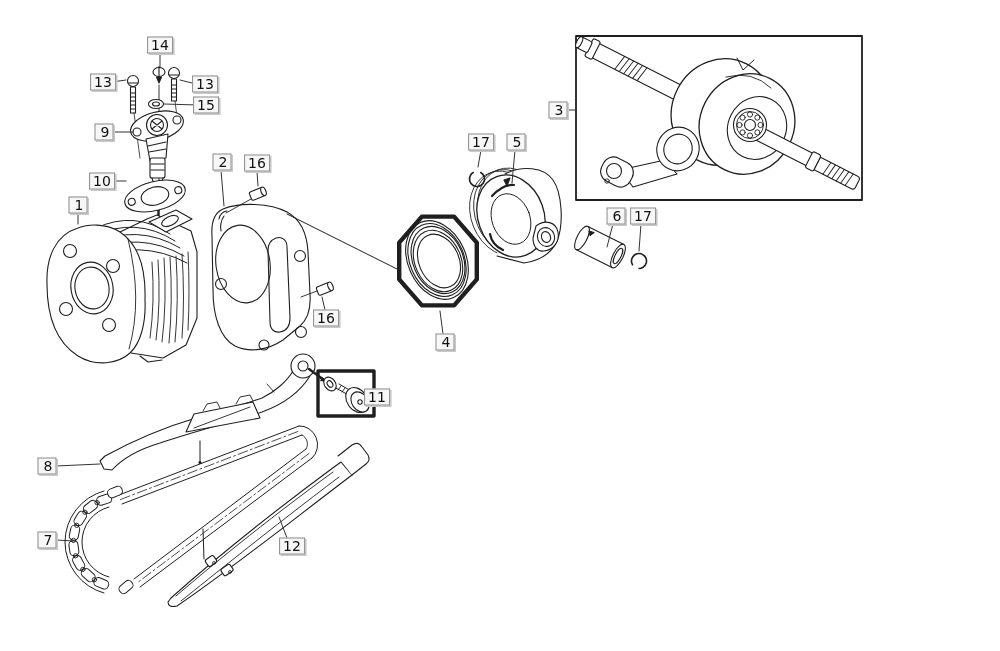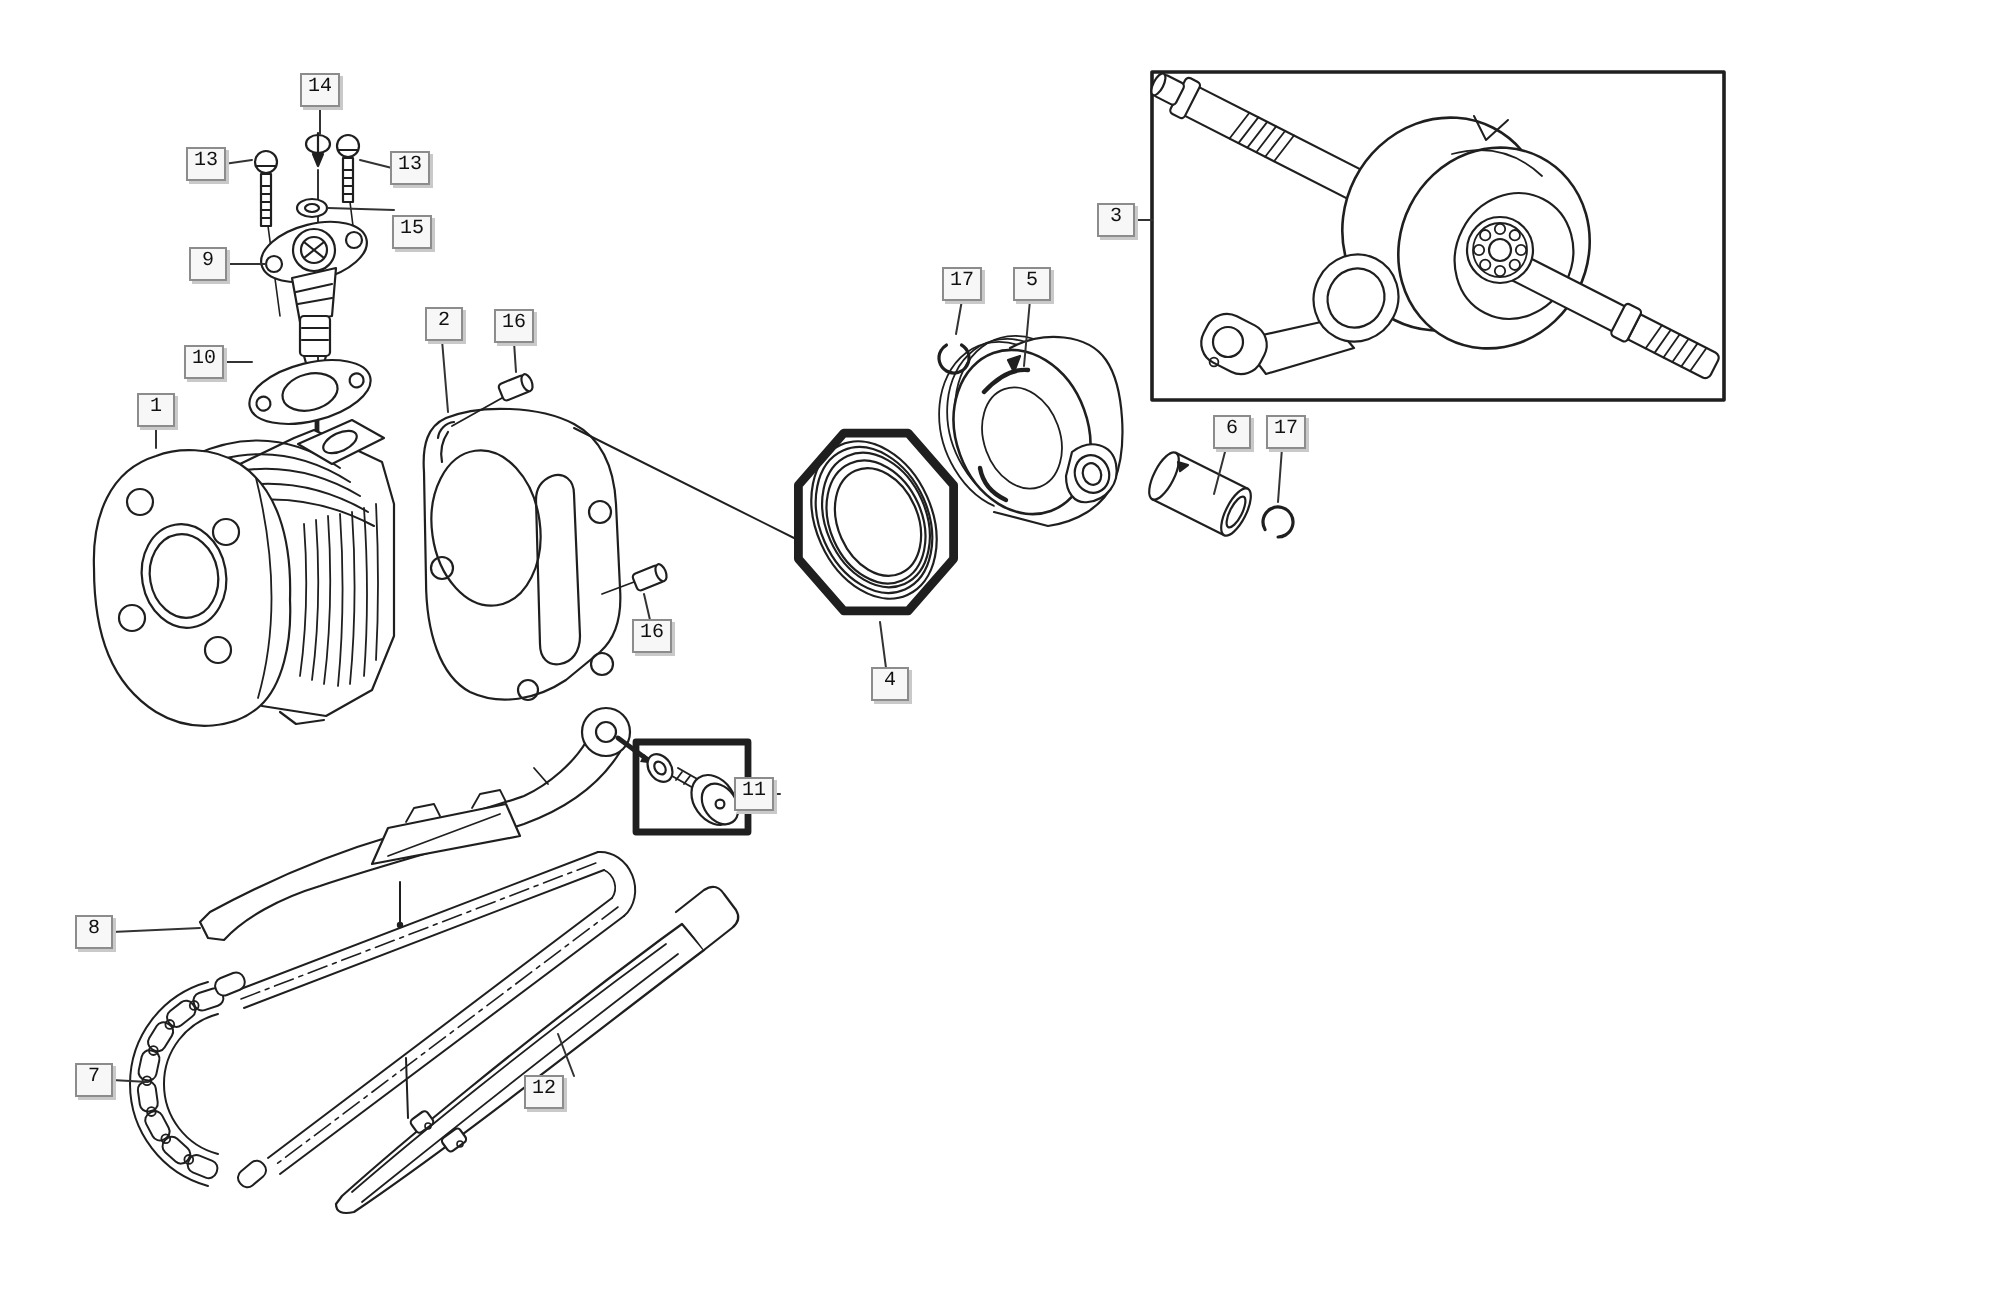--- a/index.html
+++ b/index.html
@@ -9,22 +9,22 @@
   html,body{margin:0;padding:0;background:#e8e8e8;}
   #stage{position:relative;width:1000px;height:651px;background:var(--bg);overflow:hidden;
          font-family:"DejaVu Sans",sans-serif;}
   #stage svg{position:absolute;left:0;top:0;}
   .callout{
     position:absolute;transform:translate(-50%,-50%);
     background:var(--label-bg);
     border:1px solid var(--label-border);
     box-shadow:1.5px 1.5px 0 var(--label-shadow);
     color:var(--label-text);
-    font-size:10px;line-height:14px;height:15px;min-width:11px;
-    padding:0 3px;text-align:center;user-select:none;font-family:Liberation Mono, monospace;
+    font-size:14px;line-height:14px;height:15px;min-width:11px;
+    padding:0 3px;text-align:right;user-select:none;
   }
 </style>
 </head>
 <body>
 
 <div id="stage">
 <svg width="1000" height="651" viewBox="0 0 1000 651" fill="none" stroke="#1f1f1f" stroke-width="1.1" stroke-linecap="round" stroke-linejoin="round">
 
   <g>
     <circle cx="133" cy="81" r="5.5" fill="#fff"></circle>
@@ -291,23 +291,23 @@
       <div class="callout" style="left: 222px; top: 162px;">2</div>
       <div class="callout" style="left: 558px; top: 110px;">3</div>
       <div class="callout" style="left: 445px; top: 342px;">4</div>
       <div class="callout" style="left: 516px; top: 142px;">5</div>
       <div class="callout" style="left: 616px; top: 216px;">6</div>
       <div class="callout" style="left: 47px; top: 540px;">7</div>
       <div class="callout" style="left: 47px; top: 466px;">8</div>
       <div class="callout" style="left: 104px; top: 132px;">9</div>
       <div class="callout" style="left: 102px; top: 181px;">10</div>
       <div class="callout" style="left: 377px; top: 397px;">11</div>
-      <div class="callout" style="left: 272px; top: 546px;">12</div>
+      <div class="callout" style="left: 292px; top: 546px;">12</div>
       <div class="callout" style="left: 103px; top: 82px;">13</div>
       <div class="callout" style="left: 205px; top: 84px;">13</div>
       <div class="callout" style="left: 160px; top: 45px;">14</div>
-      <div class="callout" style="left: 206px; top: 116px;">15</div>
+      <div class="callout" style="left: 206px; top: 105px;">15</div>
       <div class="callout" style="left: 257px; top: 163px;">16</div>
       <div class="callout" style="left: 326px; top: 318px;">16</div>
       <div class="callout" style="left: 481px; top: 142px;">17</div>
       <div class="callout" style="left: 643px; top: 216px;">17</div>
     </div>
 </div>
 
 </body></html>

